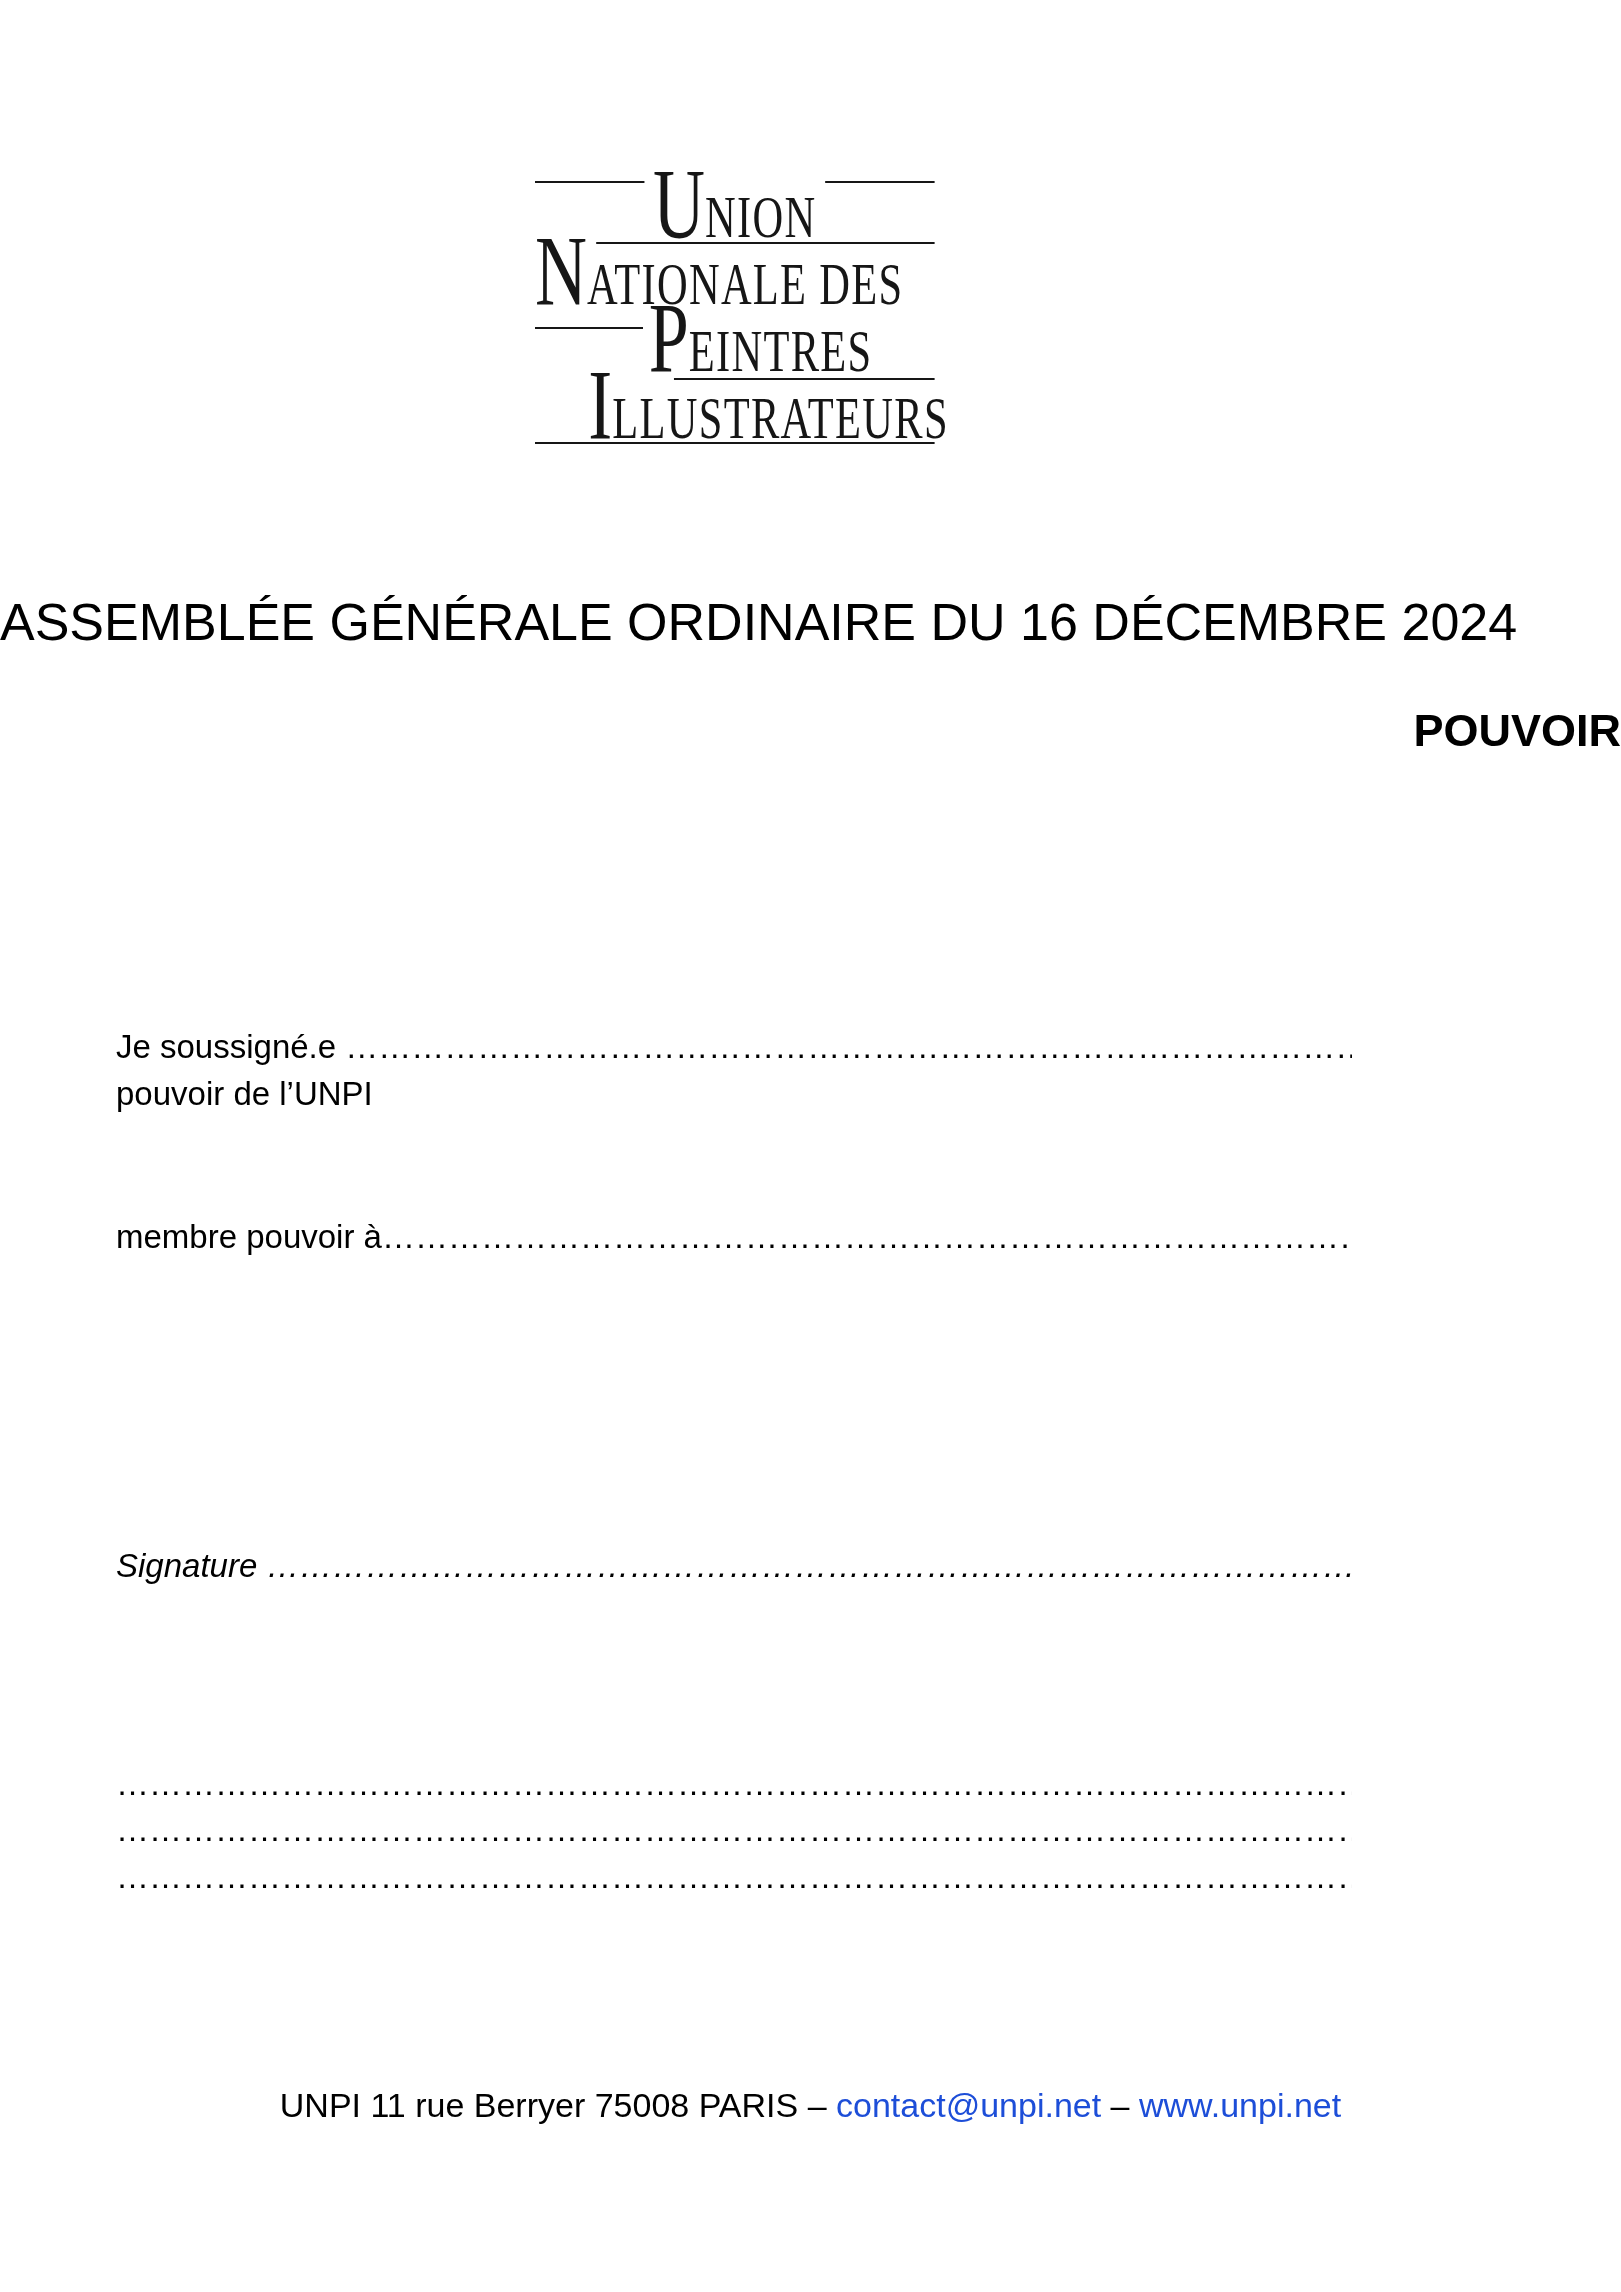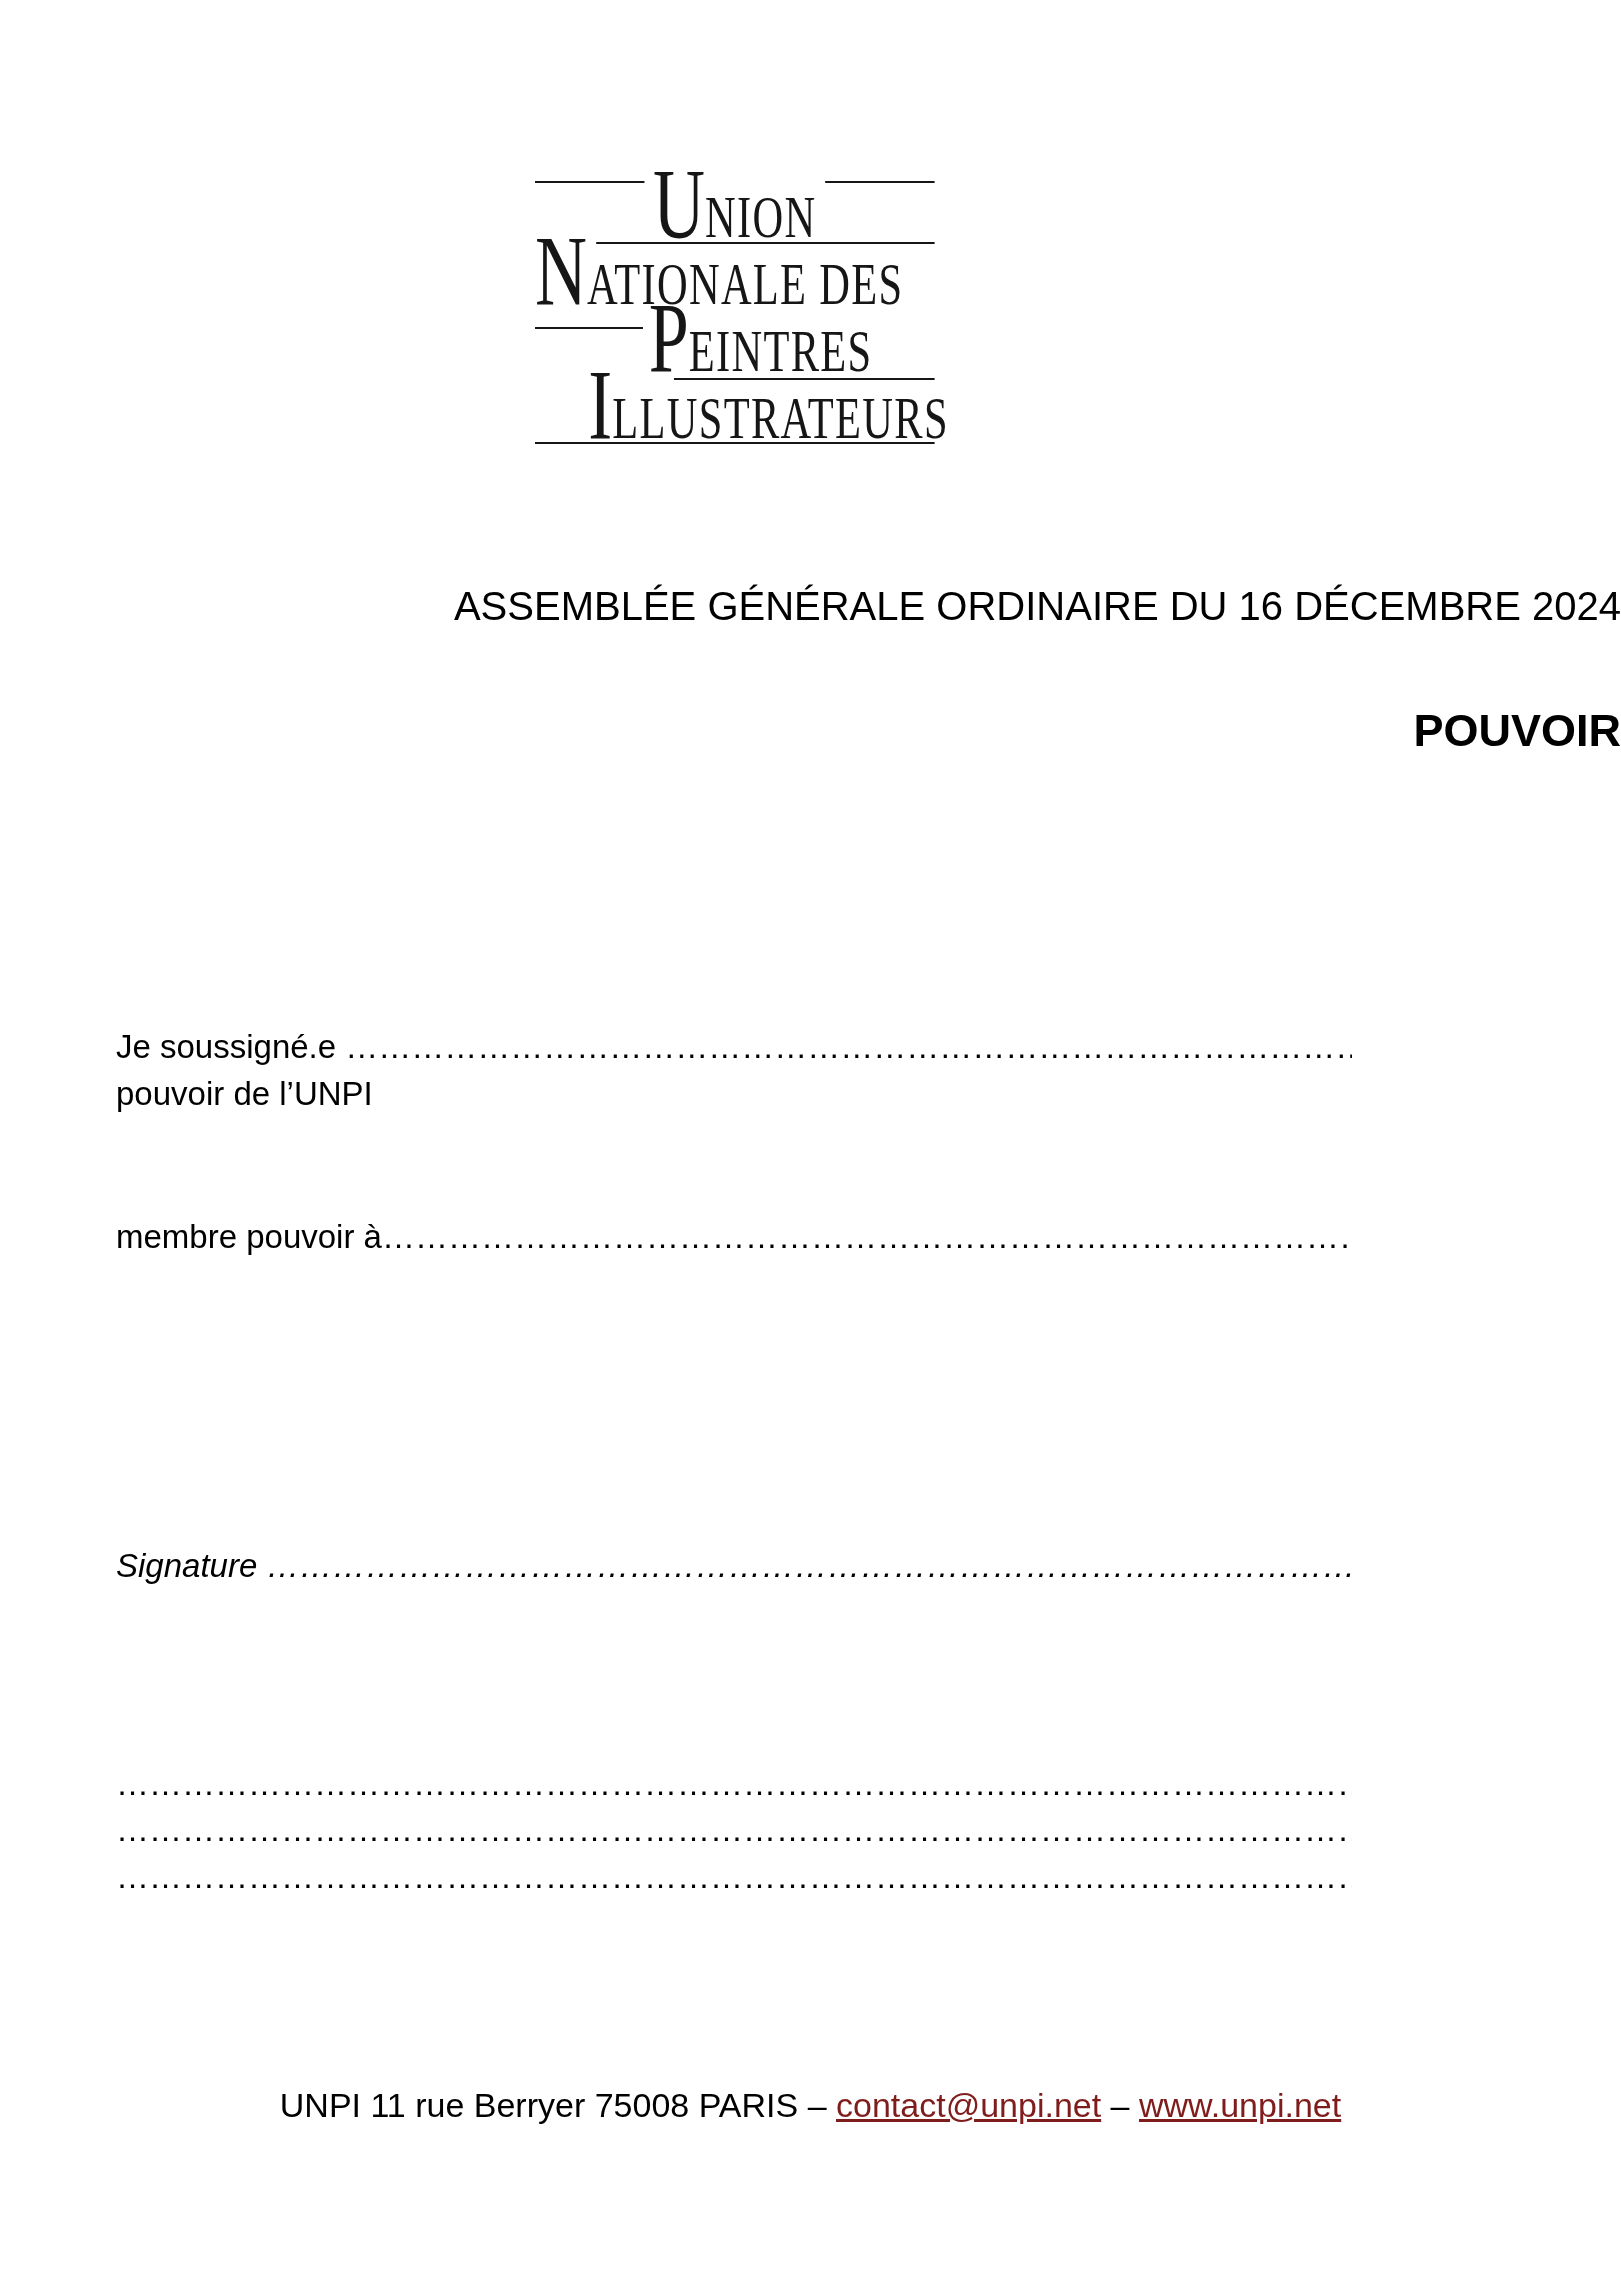--- a/index.html
+++ b/index.html
@@ -18,43 +18,43 @@
   .rule-1l{top:10.7px;left:0;width:152px;}
   .rule-1r{top:10.7px;right:0;width:152px;}
   .rule-2{top:4.5px;left:85px;right:0;}
   .r3{padding-left:158px;}
   .rule-3{top:23px;left:0;width:150px;}
   .r4{padding-left:74px;}
   .rule-4{top:7.2px;left:193px;right:0;}
   .logo-bottom{position:absolute;left:0;right:0;bottom:-5.4px;height:0;border-top:2.7px solid #161616;}
 
   
-  .title{position:absolute;left:0;right:0;top:580px;text-align:right;
-         font-size:40px;line-height:52px;}
+  .title{position:absolute;left:0;right:0;top:596px;text-align:left;
+         font-size:52px;line-height:52px;}
   .subtitle{position:absolute;left:0;right:0;top:704px;text-align:right;
          font-size:45px;line-height:54px;font-weight:bold;}
 
   
   .bline{position:absolute;left:116px;font-size:33px;line-height:45px;white-space:nowrap;}
   .fill{width:1236px;overflow:hidden;}
   .it{font-style:italic;}
   .t-soussigne{top:1024px;}
   .t-membre{top:1071px;}
   .t-pouvoir{top:1214px;}
   .t-effet{top:1352px;}
   .t-signature{top:1543px;}
   .t-coord{top:1680px;}
   .t-dot1{top:1761px;}
   .t-dot2{top:1807px;}
   .t-dot3{top:1854px;}
 
   
   .footer{position:absolute;left:0;right:0;top:2083px;text-align:center;
           font-size:34px;line-height:45px;}
-  .footer a{color:#7f1d1d;text-decoration:underline;cursor:pointer;}
+  .footer a{color:#1d4ed8;cursor:pointer;}
 </style>
 </head>
 <body>
 
 <div class="page">
 
   <div class="logo">
     <div class="l-row r1">
       <div class="l-rule rule-1l"></div>
       <span class="l-big">U</span><span class="l-small">NION</span>

